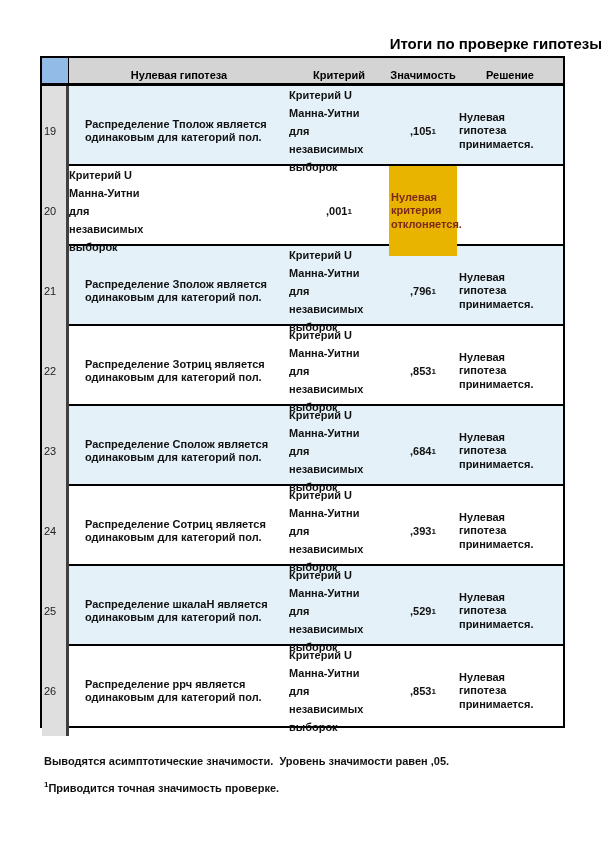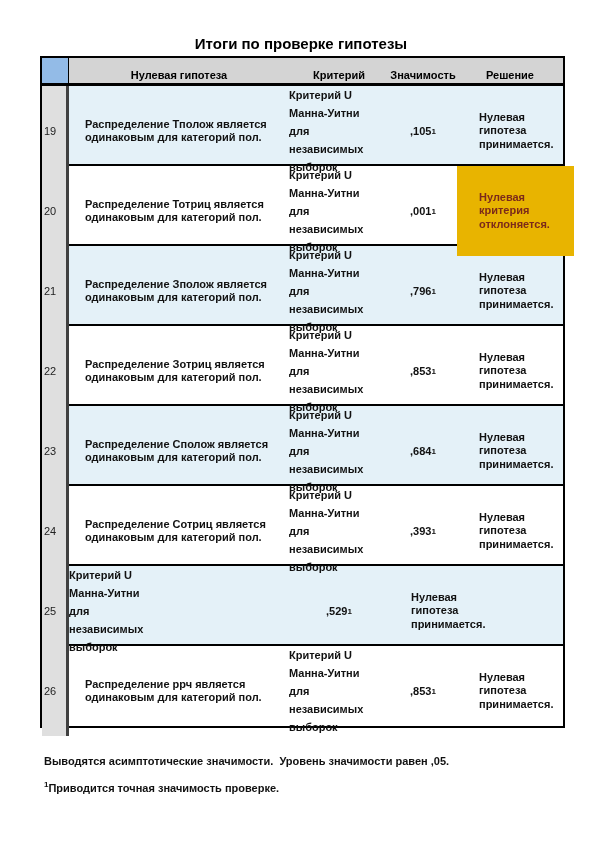--- a/index.html
+++ b/index.html
@@ -12,21 +12,21 @@
     --reject_text:#7b2a1a;
     --text_black:#111111;
   }
   *{box-sizing:border-box;}
   html,body{margin:0;padding:0;background:#ffffff;}
   .page{
     position:relative;width:602px;height:855px;background:#ffffff;
     font-family:"Liberation Sans", sans-serif;color:var(--text_black);
   }
   .title{
-    position:absolute;top:35px;left:0;width:602px;text-align:center;
+    position:absolute;top:35px;left:0;width:602px;text-align:right;
     font-size:15px;font-weight:bold;color:#000;
   }
   .tbl{
     position:absolute;left:40px;top:56px;width:525px;
     border:2px solid #000;background:#fff;
   }
   .grid-cols{
     display:grid;
     grid-template-columns:27px 220px 100px 68px 1fr;
   }
@@ -50,21 +50,21 @@
   .cell.num{
     background:var(--num_gray);border-right:3px solid #404040;
     font-size:11px;color:#222;padding-left:2px;font-weight:normal;
   }
   .cell.hyp{padding-left:16px;}
   .hyp-text{width:205px;font-size:11px;font-weight:bold;line-height:13px;}
   .test-text{width:80px;font-size:11px;font-weight:bold;line-height:18px;}
   .cell.sig{justify-content:center;font-size:11px;font-weight:bold;}
   .sig-sup{font-size:8px;font-weight:bold;}
   .cell.dec{padding-left:2px;}
-  .dec-text{width:95px;font-size:11px;font-weight:bold;line-height:13.5px;margin-left:20px;}
+  .dec-text{width:95px;font-size:11px;font-weight:bold;line-height:13.5px;}
   .row.rejected .cell.dec{background:var(--reject_gold);}
   .row.rejected .dec-text{color:var(--reject_text);}
   .footnote1{
     position:absolute;left:44px;top:755px;width:540px;
     font-size:11px;font-weight:bold;white-space:pre-wrap;
   }
   .footnote2{
     position:absolute;left:44px;top:780px;width:540px;
     font-size:11px;font-weight:bold;
   }
@@ -98,23 +98,20 @@
       <span class="sig-val">,105</span>
             <sup class="sig-sup">1</sup>
     </div>
     <div class="cell dec">
       <div class="dec-text">Нулевая гипотеза принимается.</div>
     </div>
   </div>
 
   <div class="row grid-cols zebra-white rejected">
     <div class="cell num">20</div>
-    <div class="cell hyp">
-      <div class="hyp-text">Распределение Тотриц является одинаковым для категорий пол.</div>
-    </div>
     <div class="cell test">
       <div class="test-text">Критерий U Манна-Уитни для независимых выборок</div>
     </div>
     <div class="cell sig">
       <span class="sig-val">,001</span>
             <sup class="sig-sup">1</sup>
     </div>
     <div class="cell dec">
       <div class="dec-text">Нулевая критерия отклоняется.</div>
     </div>
@@ -183,20 +180,23 @@
       <span class="sig-val">,393</span>
             <sup class="sig-sup">1</sup>
     </div>
     <div class="cell dec">
       <div class="dec-text">Нулевая гипотеза принимается.</div>
     </div>
   </div>
 
   <div class="row grid-cols zebra-blue">
     <div class="cell num">25</div>
+    <div class="cell hyp">
+      <div class="hyp-text">Распределение шкалаН является одинаковым для категорий пол.</div>
+    </div>
     <div class="cell test">
       <div class="test-text">Критерий U Манна-Уитни для независимых выборок</div>
     </div>
     <div class="cell sig">
       <span class="sig-val">,529</span>
             <sup class="sig-sup">1</sup>
     </div>
     <div class="cell dec">
       <div class="dec-text">Нулевая гипотеза принимается.</div>
     </div>

